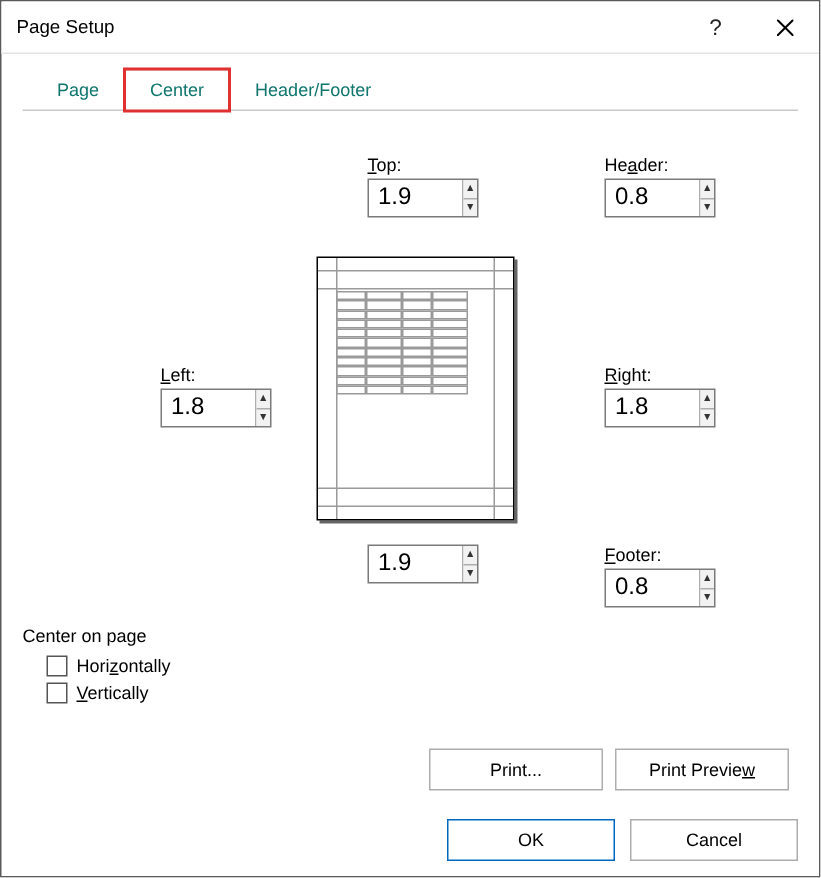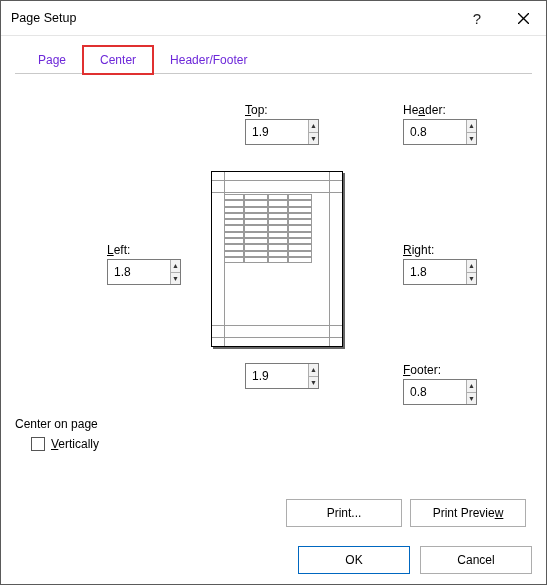--- a/index.html
+++ b/index.html
@@ -58,21 +58,21 @@
   .tabstrip {
     display: flex;
     align-items: flex-end;
     height: 28px;
     margin-bottom: 0;
     padding-left: 6px;
   }
   .tab {
     padding: 6px 16px 6px 16px;
     font-size: 12px;
-    color: #6d28d9;
+    color: #0f766e;
     border: 1px solid transparent;
     position: relative;
     background: #ffffff;
   }
   .tab.active {
     border: 1px solid #c9c9c9;
     border-bottom: 1px solid #ffffff;
     z-index: 2;
   }
   .tab.highlighted-red {
@@ -109,21 +109,21 @@
     display: flex;
     width: 72px;
     height: 24px;
     border: 1px solid #7a7a7a;
     background: #ffffff;
   }
   .spinner-input {
     border: none;
     width: 50px;
     padding: 0 6px;
-    font-size: 12px;
+    font-size: 16px;
     outline: none;
     background: transparent;
   }
   .spinner-buttons {
     width: 20px;
     display: flex;
     flex-direction: column;
     border-left: 1px solid #adadad;
   }
   .spinner-btn {
@@ -400,20 +400,24 @@
                 <div class="mini-cell c4"></div>
               </div>
           </div>
         </div>
       </div>
 
       <div class="center-group">
         <div class="center-title">Center on page</div>
         <div class="checkbox-row">
           <div class="checkbox-box"></div>
+          <span><span>Hori</span><u>z</u><span>ontally</span></span>
+        </div>
+        <div class="checkbox-row">
+          <div class="checkbox-box"></div>
           <span><span></span><u>V</u><span>ertically</span></span>
         </div>
       </div>
 
       <div class="inner-button-row">
         <div class="std-btn">
           <span>Print...</span>
         </div>
         <div class="std-btn">
           <span><span>Print Previe</span><u>w</u><span></span></span>

